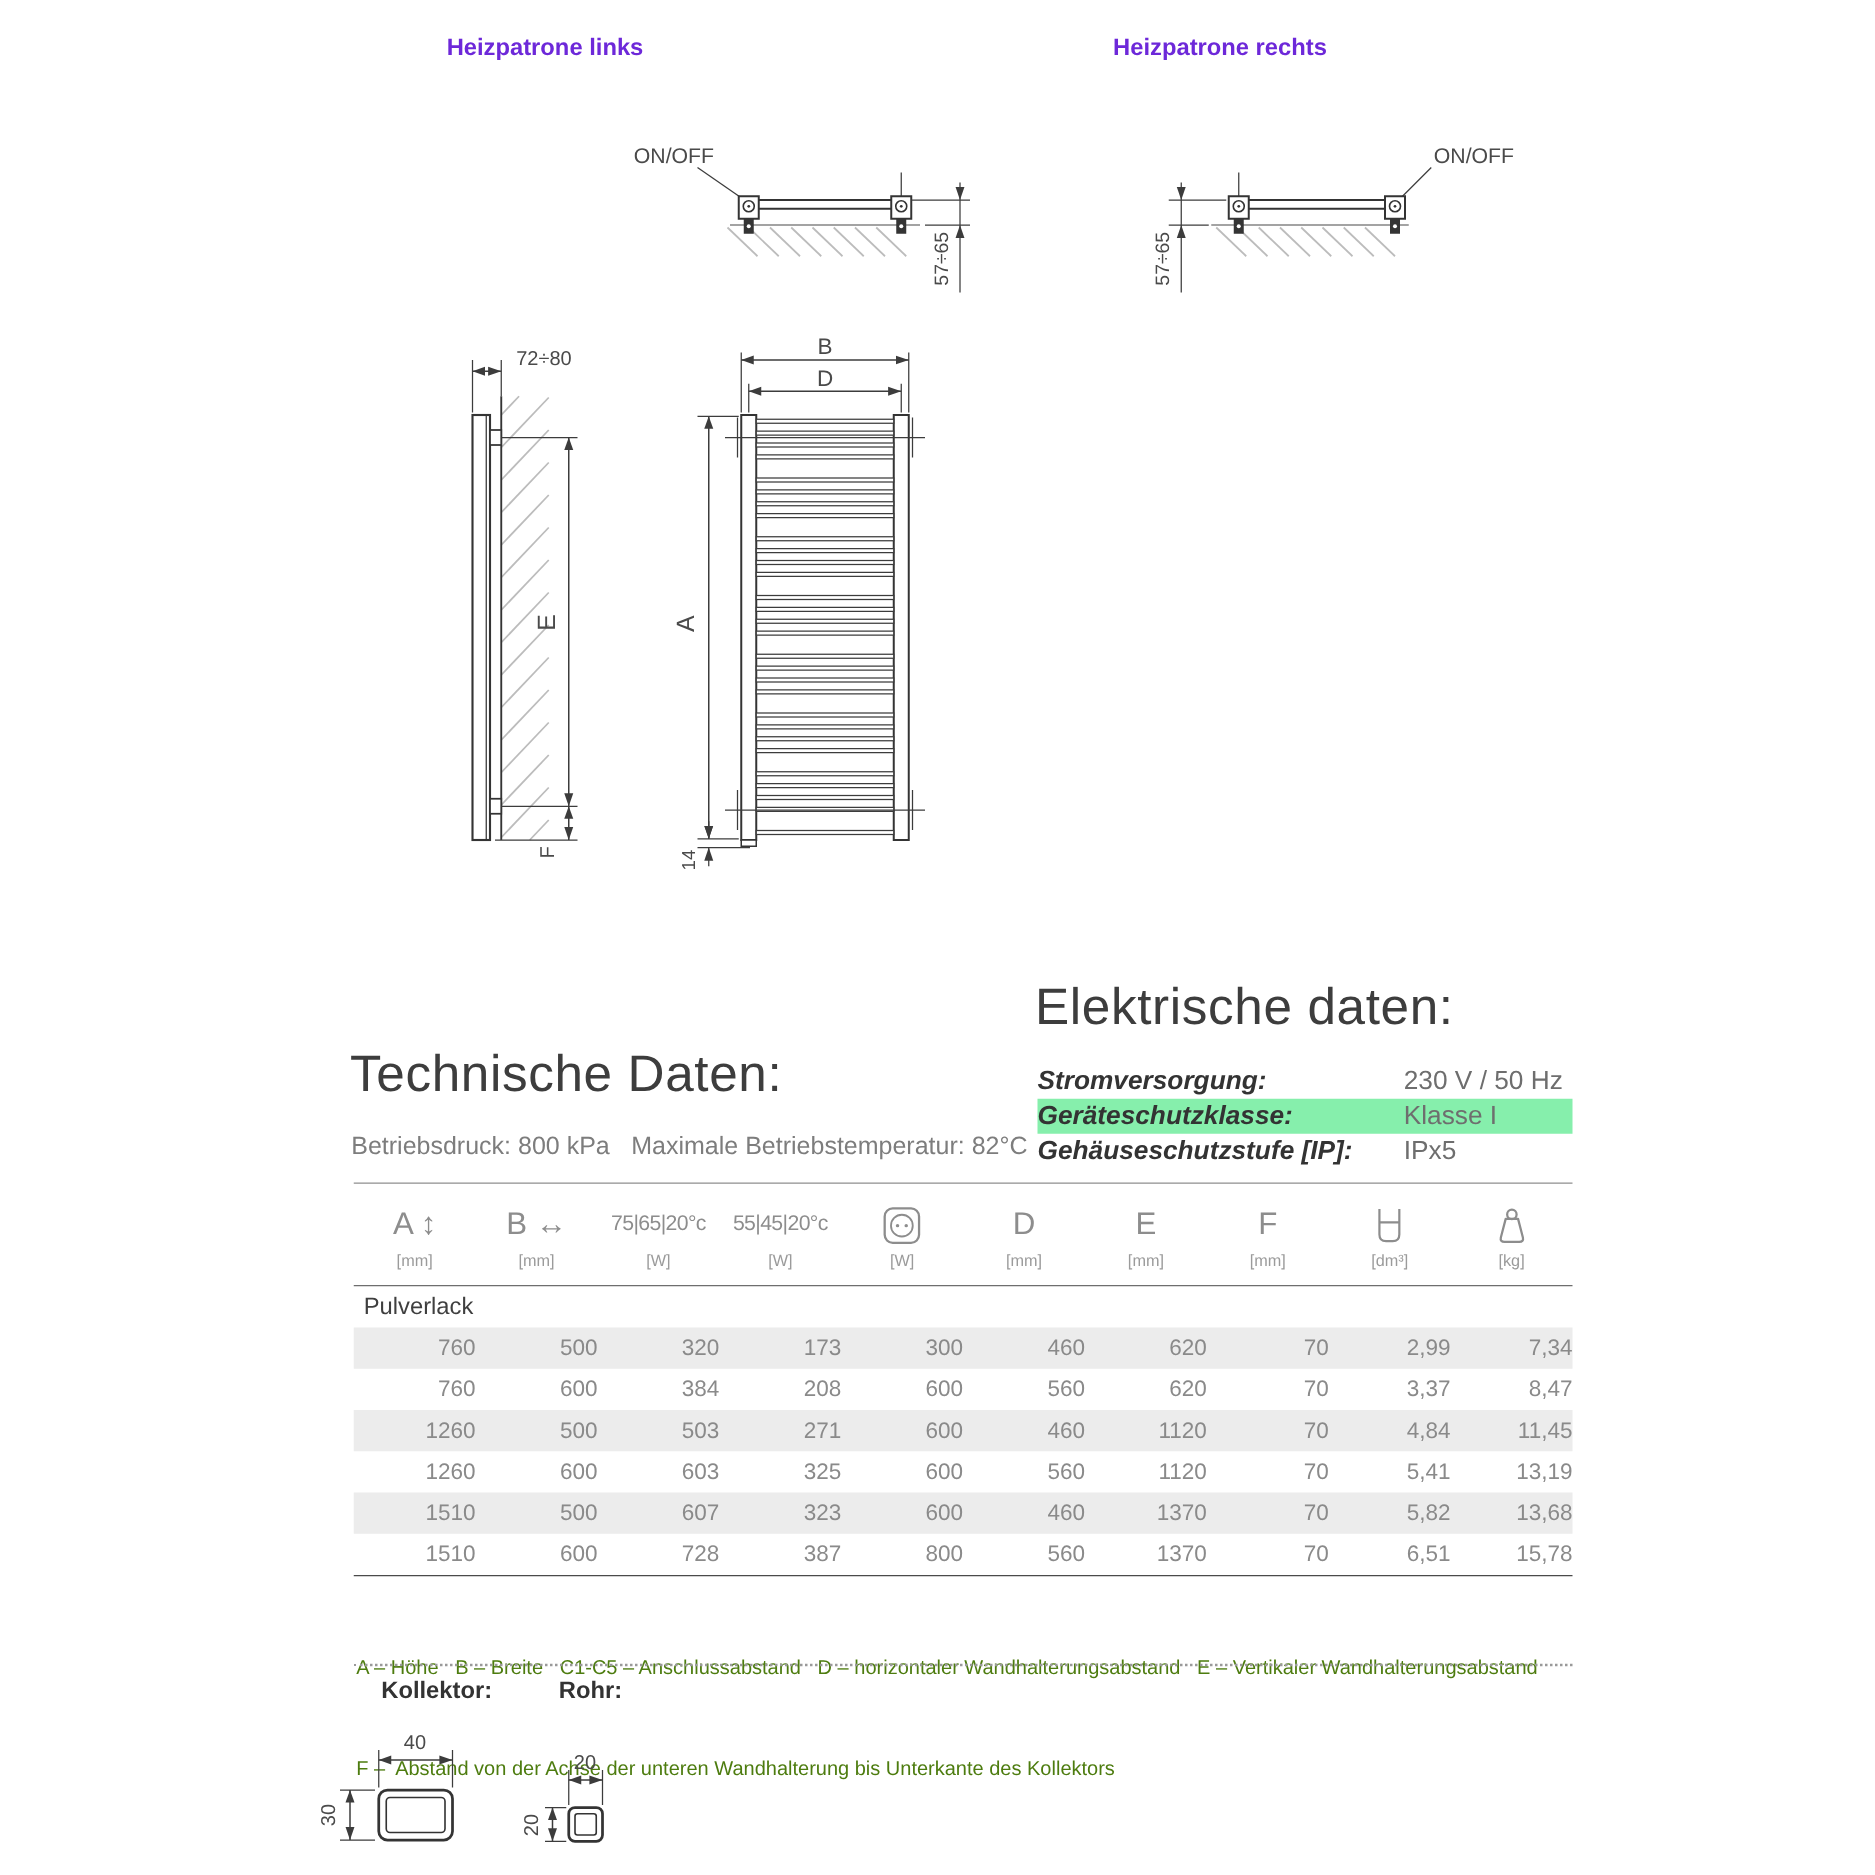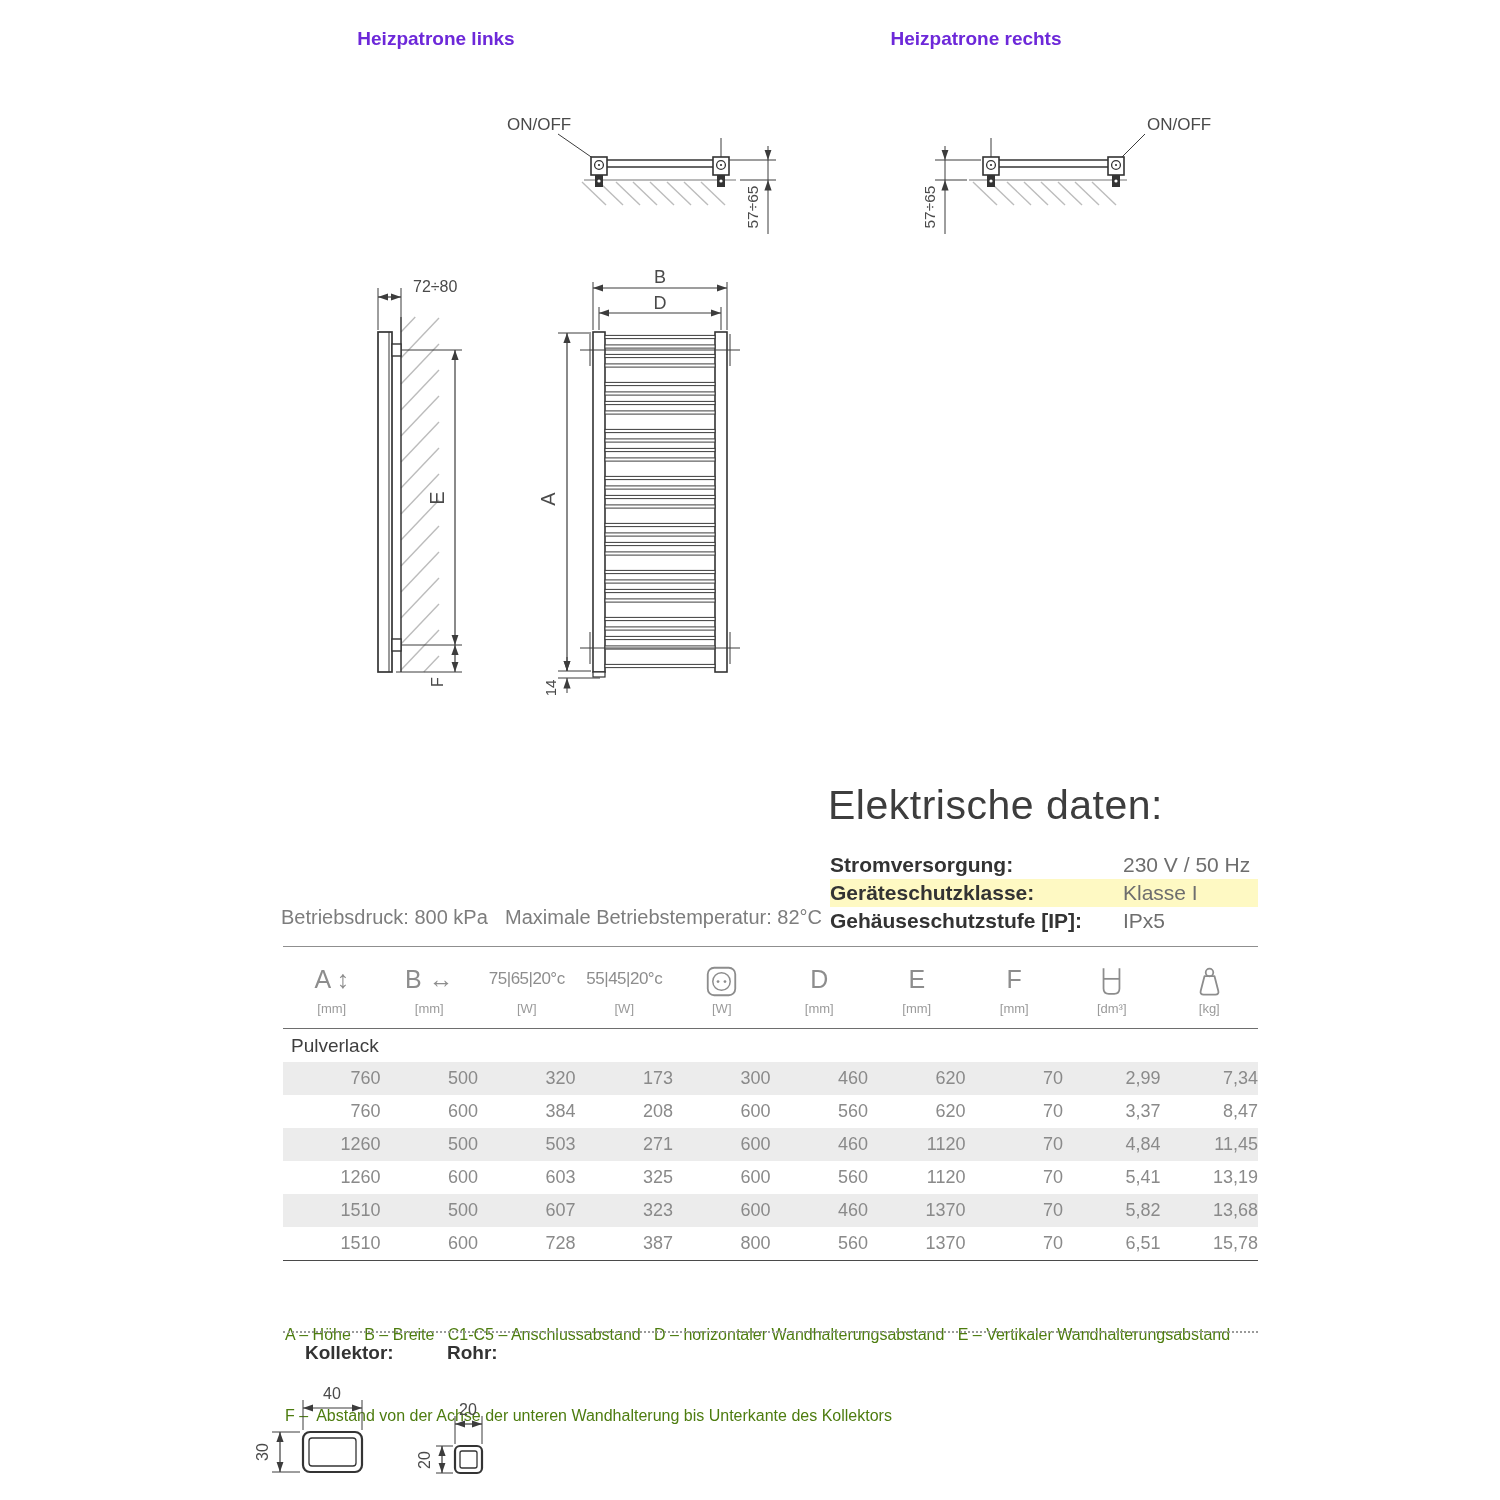--- a/index.html
+++ b/index.html
@@ -11,22 +11,22 @@
   .dim{stroke:#3c3c3c;stroke-width:1.2;}
   .ext{stroke:#3c3c3c;stroke-width:1;}
   .ink{stroke:#343434;fill:#fff;}
   .gray{stroke:#a3a3a3;}
   .h1{font-size:41px;font-weight:400;color:#3d3d3d;letter-spacing:.5px;}
   .subline{font-size:20px;color:#7d7d7d;}
   .rule{height:0;border-top:1.6px solid #8f8f8f;}
   
   .etab{width:428px;font-size:21px;}
   .erow{display:grid;grid-template-columns:293px 1fr;height:28px;align-items:center;}
-  .erow.band{background:#fef9c3;}
-  .elabel{font-weight:bold;color:#333;}
+  .erow.band{background:#86efac;}
+  .elabel{font-weight:bold;color:#333;font-style:italic;}
   .evalue{color:#6e6e6e;}
   
   .spec{width:975px;}
   .shead{display:grid;grid-template-columns:repeat(10,1fr);border-bottom:1.4px solid #6e6e6e;
          padding:10px 0 12px 0;}
   .hc{text-align:center;}
   .hc .sym{font-size:25px;color:#8d8d8d;height:34px;line-height:34px;}
   .hc .sym.small{font-size:17px;letter-spacing:-0.5px;}
   .hc .unit{font-size:13px;color:#9b9b9b;margin-top:5px;}
   .group-label{font-size:19px;color:#3f3f3f;padding:6px 8px 5px 8px;}
@@ -222,20 +222,21 @@
     <line class="ext" x1="308" y1="401" x2="341" y2="401"></line>
     <line class="dim" x1="317" y1="63" x2="317" y2="401" marker-start="url(#arrS)" marker-end="url(#arrE)"></line>
     <text x="305" y="229" font-size="20" text-anchor="middle" transform="rotate(-90 305 229)">A</text>
 
     <line class="ext" x1="308" y1="408" x2="350" y2="408"></line>
     <line class="ext" x1="317" y1="387" x2="317" y2="401" marker-end="url(#arrE)"></line>
     <line class="ext" x1="317" y1="423" x2="317" y2="408" marker-end="url(#arrE)"></line>
     <text x="306" y="418" font-size="15" text-anchor="middle" transform="rotate(-90 306 418)">14</text>
   </svg>
 
+  <div class="abs h1" style="left:280px;top:836px">Technische Daten:</div>
   <div class="abs subline" style="left:281px;top:906px">Betriebsdruck: 800 kPa</div>
   <div class="abs subline" style="left:505px;top:906px">Maximale Betriebstemperatur: 82°C</div>
 
   <div class="abs h1" style="left:828px;top:782px">Elektrische daten:</div>
   <div class="abs etab" style="left:830px;top:851px">
     <div class="erow">
       <span class="elabel">Stromversorgung:</span>
       <span class="evalue">230 V / 50 Hz</span>
     </div>
     <div class="erow band">

